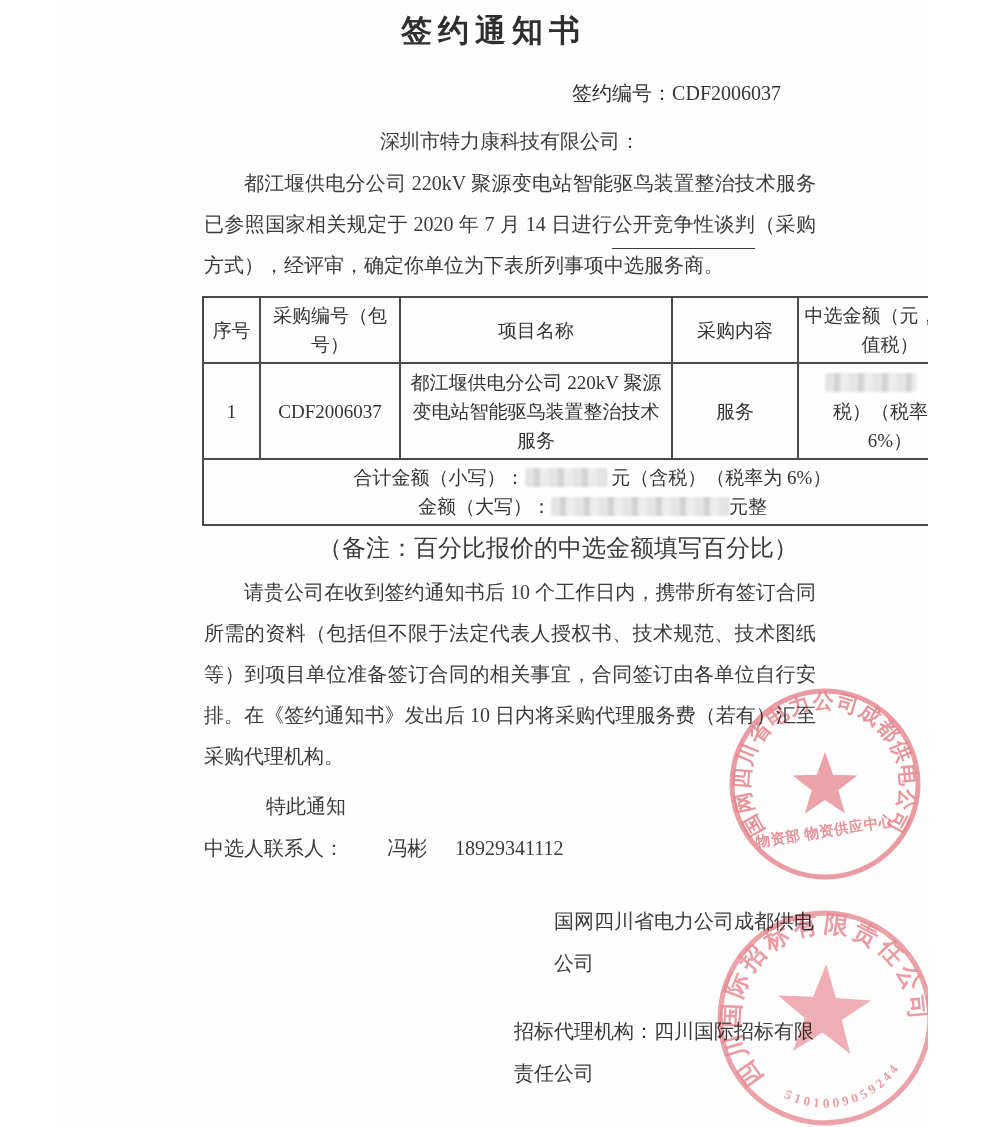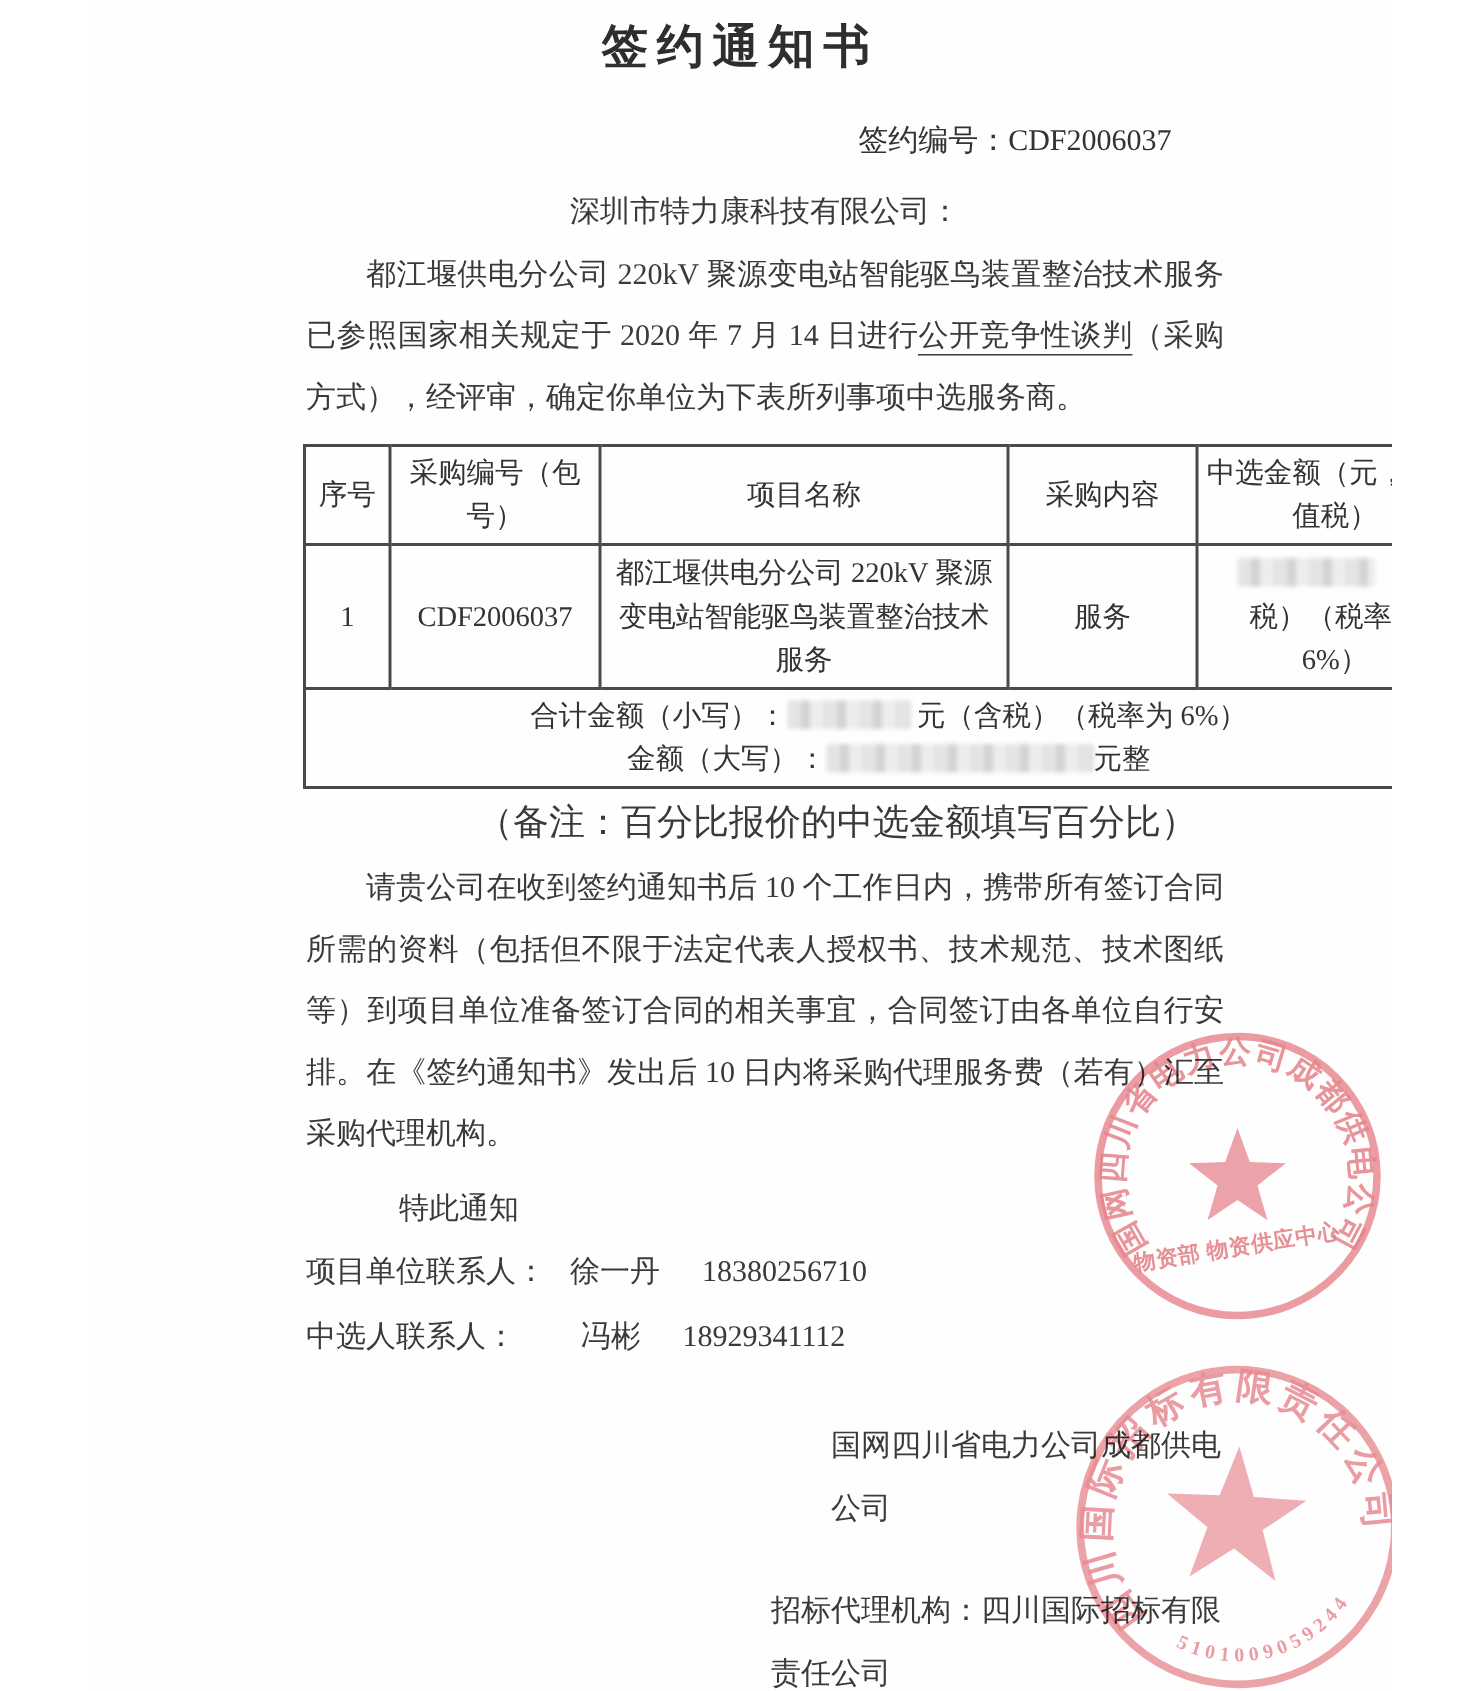--- a/index.html
+++ b/index.html
@@ -14,21 +14,21 @@
     font-size:31px; font-weight:700; letter-spacing:6px; color:#2e2e2e;
   }
   .sign-no-line {
     margin-top:28px; text-align:right; padding-right:147px;
     font-size:20px; color:#333;
   }
   .content { padding:0 112px 0 145px; }
   .recipient { margin-top:14px; font-size:20px; line-height:40px;text-align:center; }
   .para { font-size:20px; line-height:41px; text-align:justify; margin:2px 0 0; }
   .indent { text-indent:2em; }
-  .uline { border-bottom:1.5px solid #3a3a3a; padding-bottom:1px; }
+  .uline { border-bottom:1.5px solid #3a3a3a; padding-bottom:13px; }
 
   table.award {
     border-collapse:collapse; table-layout:fixed;
     width:779px; margin:10px 0 0 -2px;
     font-size:19px; color:#333;
   }
   table.award th, table.award td {
     border:2px solid #4a4a4a; text-align:center; vertical-align:middle;
     font-weight:400; padding:3px 4px; line-height:29px;
   }
@@ -123,23 +123,20 @@
     </tbody>
       </table>
 
     <div class="note-line">（备注：百分比报价的中选金额填写百分比）</div>
 
     <p class="para indent para2">请贵公司在收到签约通知书后 10 个工作日内，携带所有签订合同所需的资料（包括但不限于法定代表人授权书、技术规范、技术图纸等）到项目单位准备签订合同的相关事宜，合同签订由各单位自行安排。在《签约通知书》发出后 10 日内将采购代理服务费（若有）汇至采购代理机构。</p>
 
     <div class="notice-line">特此通知</div>
 
     <div class="contact-line">
-      <span>项目单位联系人：</span><span class="contact-name">徐一丹</span><span class="contact-phone">18380256710</span>
-    </div>
-    <div class="contact-line">
       <span>中选人联系人：</span><span class="contact-name gap">冯彬</span><span class="contact-phone">18929341112</span>
     </div>
 
     <div class="sig-company">国网四川省电力公司成都供电公司</div>
     <div class="sig-agency">
       <span>招标代理机构：</span><span>四川国际招标有限责任公司</span>
     </div>
     <div class="sig-date">2020 年 8 月 3 日</div>
 
   </div>

